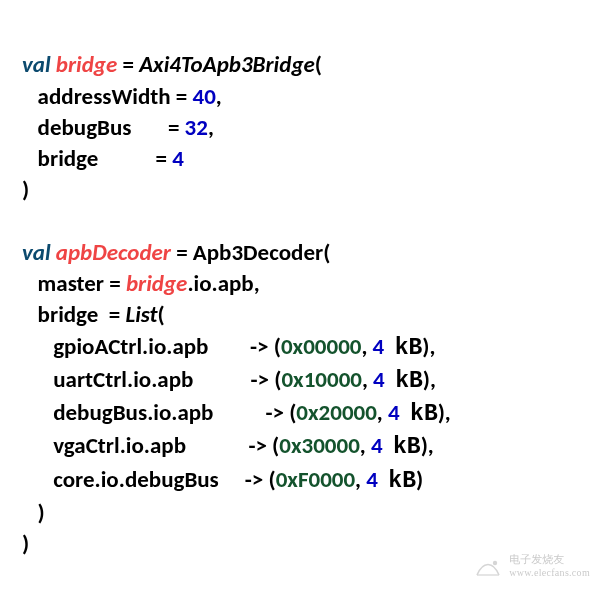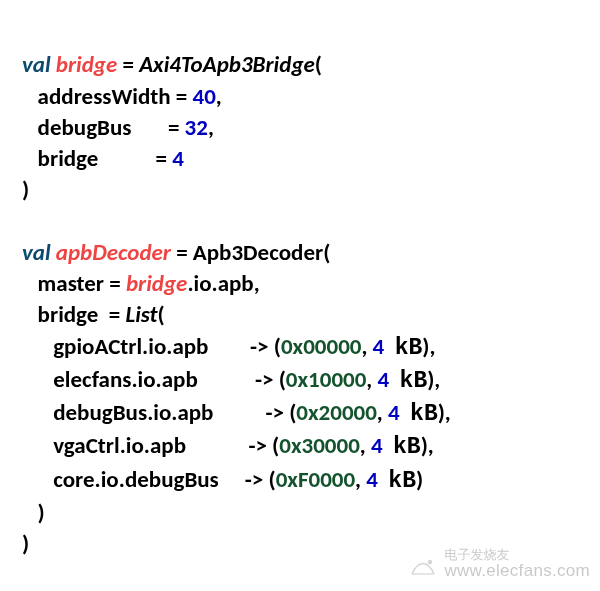--- a/index.html
+++ b/index.html
@@ -35,38 +35,38 @@
     align-items: center;
     gap: 6px;
     opacity: 0.35;
     color: #666;
     font-size: 12px;
     font-weight: normal;
     font-family: Arial, sans-serif;
   }
   .watermark svg { display:block; }
   .wm-text { line-height: 1.1; }
-  .wm-cn { font-size: 13px; }
-  .wm-url { font-size: 17px; letter-spacing: 0.3px; }
+  .wm-cn { font-size: 11px; font-family: Liberation Mono, monospace; }
+  .wm-url { font-size: 10px; letter-spacing: 0.3px; font-family: Liberation Serif, serif; }
 </style>
 </head>
 <body>
 
 <div class="code">
 <span><span class="kw">val</span> <span class="ident-i">bridge</span> = <span class="type-i">Axi4ToApb3Bridge</span>(</span>
 <span>   <span>addressWidth</span> = <span class="num">40</span>,</span>
 <span>   <span>debugBus</span>       = <span class="num">32</span>,</span>
 <span>   <span>bridge</span>           = <span class="num">4</span></span>
 <span>)</span>
 <span> </span>
 <span><span class="kw">val</span> <span class="ident-i">apbDecoder</span> = <span>Apb3Decoder</span>(</span>
 <span>   <span>master</span> = <span class="ident-i">bridge</span><span>.io.apb</span>,</span>
 <span>   <span>bridge</span>  = <span class="type-i">List</span>(</span>
 <span>      <span>gpioACtrl</span><span>.io.apb</span><span>        </span>-&gt; (<span class="hex">0x00000</span>, <span class="num">4</span>  <span class="unit">kB</span>)<span>,</span></span>
-<span>      <span>elecfans</span><span>.io.apb</span><span>           </span>-&gt; (<span class="hex">0x10000</span>, <span class="num">4</span>  <span class="unit">kB</span>)<span>,</span></span>
+<span>      <span>uartCtrl</span><span>.io.apb</span><span>           </span>-&gt; (<span class="hex">0x10000</span>, <span class="num">4</span>  <span class="unit">kB</span>)<span>,</span></span>
 <span>      <span>debugBus</span><span>.io.apb</span><span>          </span>-&gt; (<span class="hex">0x20000</span>, <span class="num">4</span>  <span class="unit">kB</span>)<span>,</span></span>
 <span>      <span>vgaCtrl</span><span>.io.apb</span><span>            </span>-&gt; (<span class="hex">0x30000</span>, <span class="num">4</span>  <span class="unit">kB</span>)<span>,</span></span>
 <span>      <span>core</span><span>.io.debugBus</span><span>     </span>-&gt; (<span class="hex">0xF0000</span>, <span class="num">4</span>  <span class="unit">kB</span>)<span></span></span>
 <span>   )</span>
 <span>)</span>
 </div>
 
 <div class="watermark">
   <span>
     <svg width="30" height="30" viewBox="0 0 30 30">

